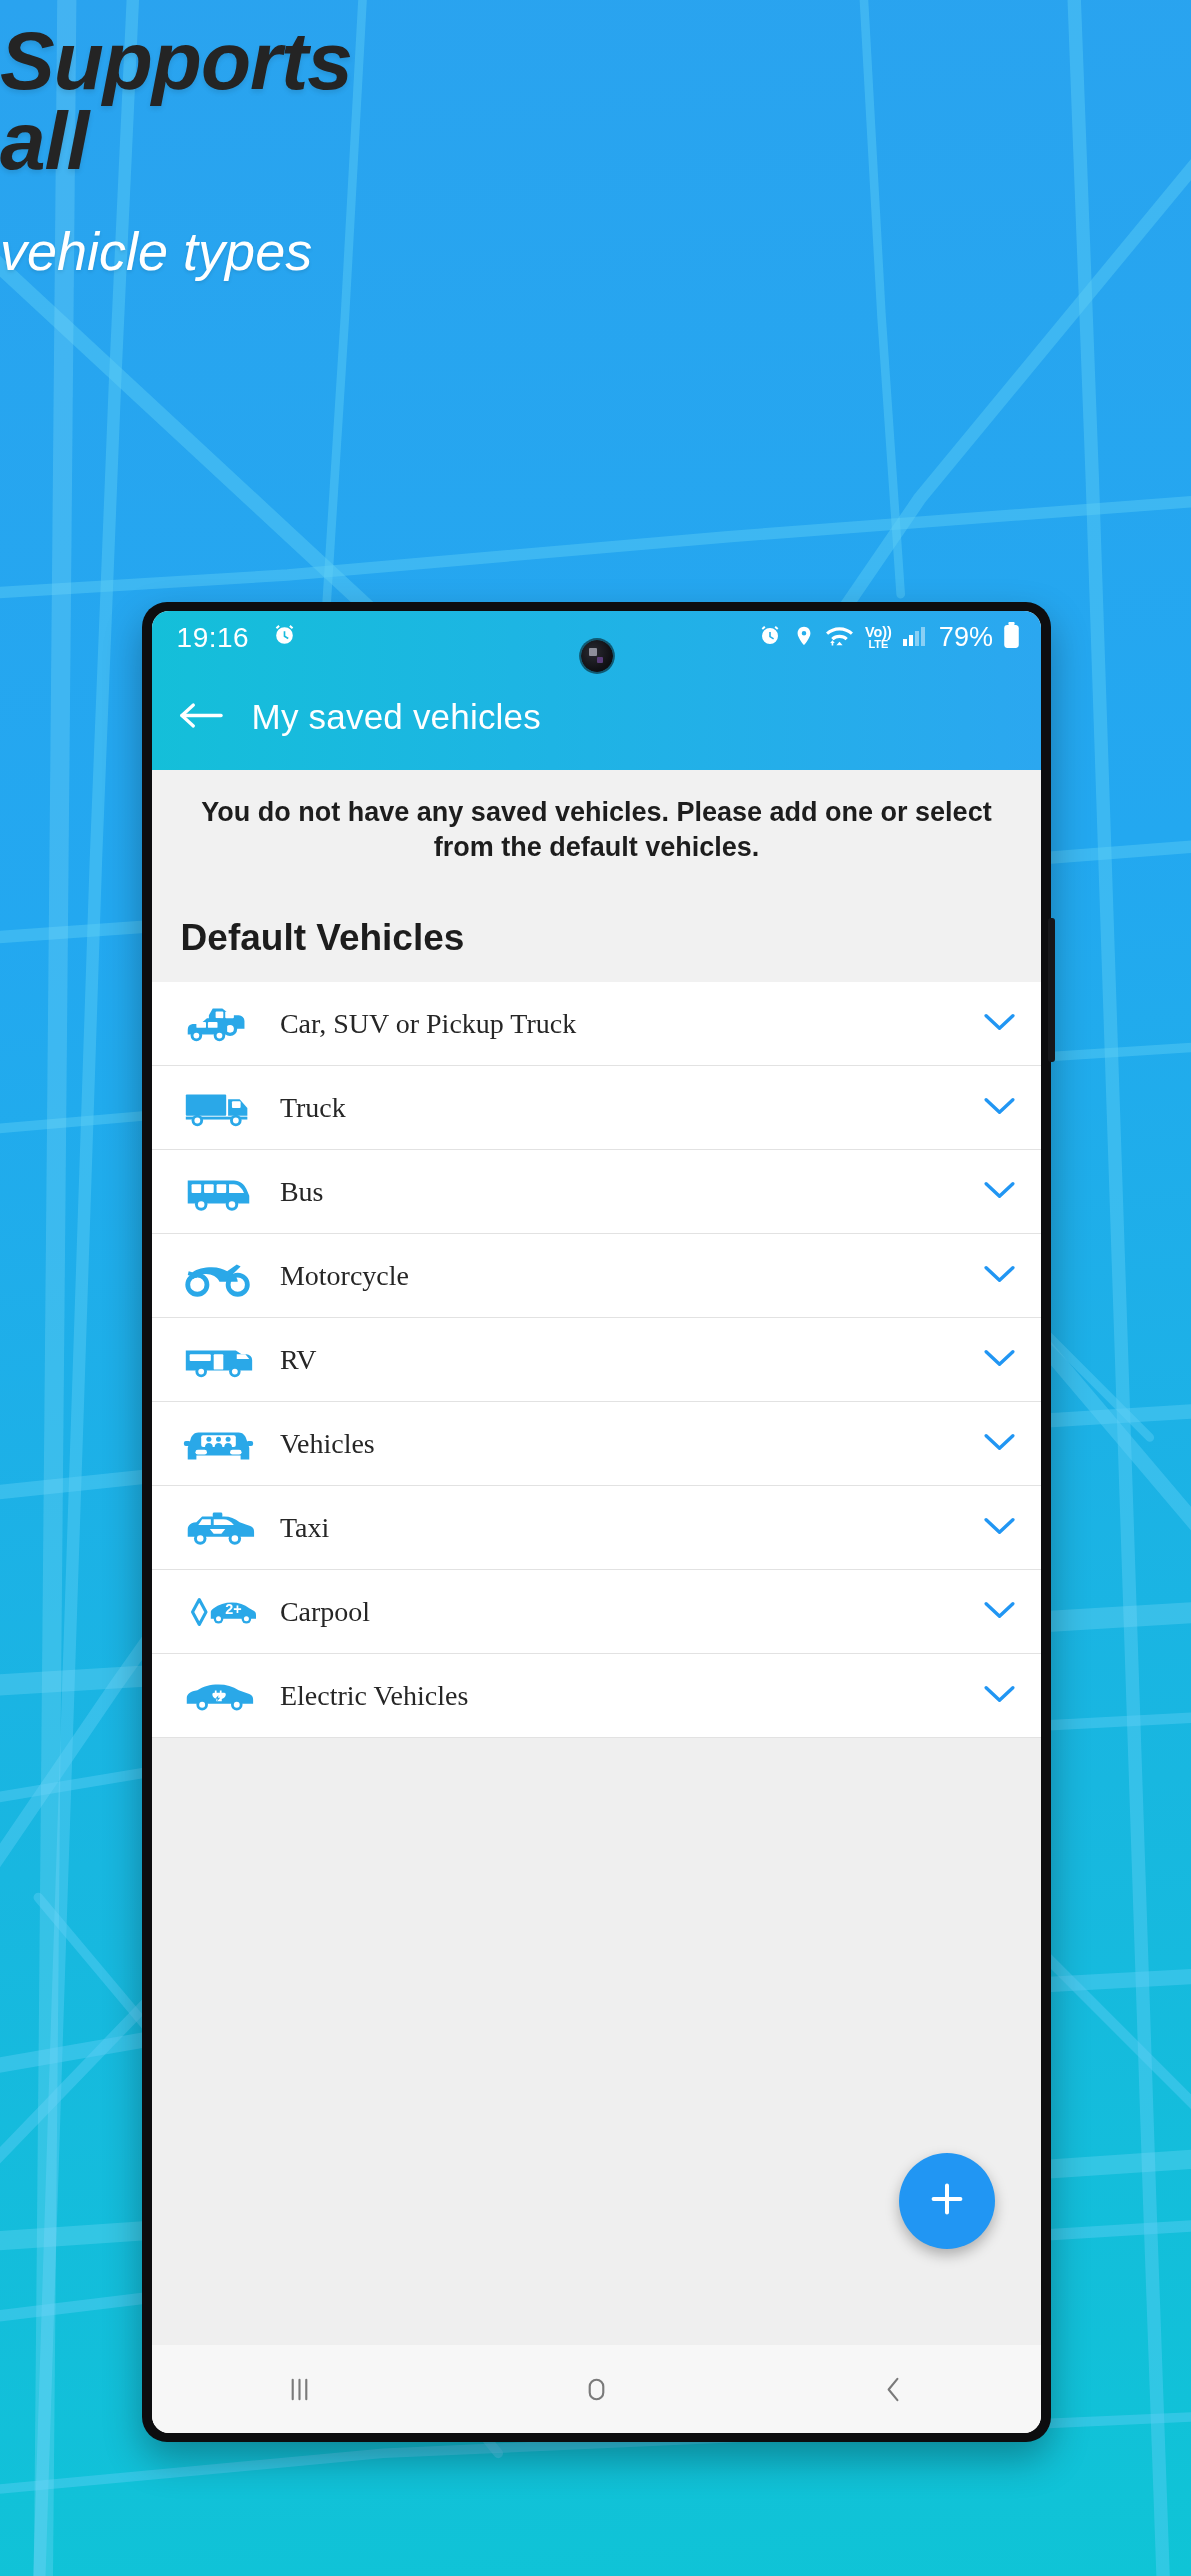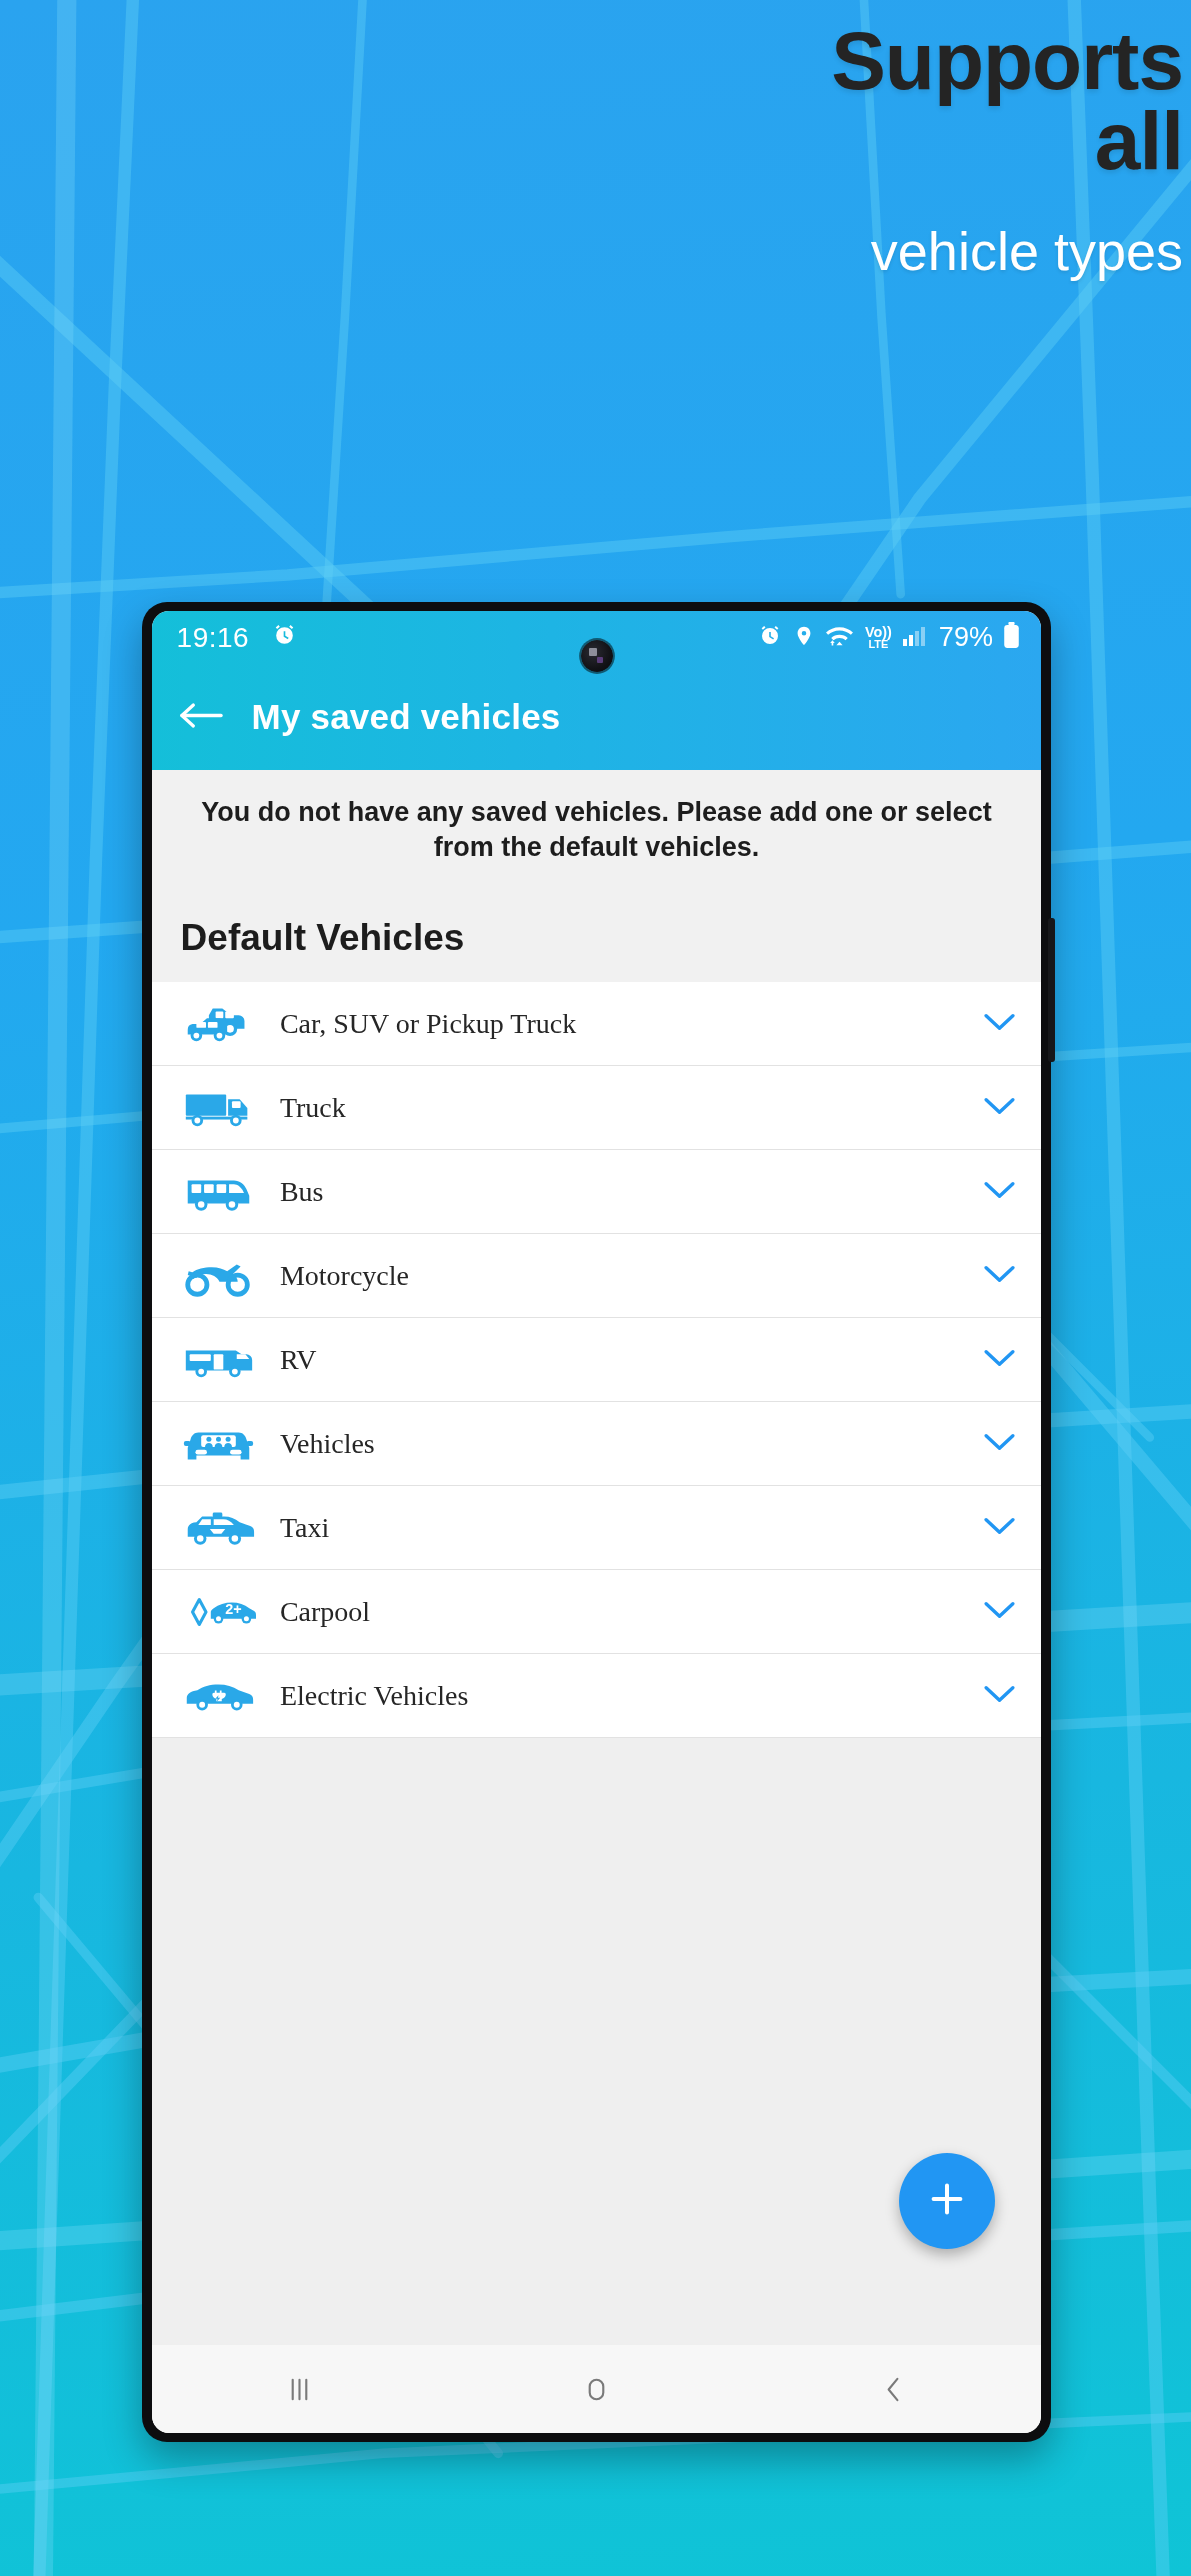--- a/index.html
+++ b/index.html
@@ -11,22 +11,22 @@
   #stage {
     position: relative;
     width: 1191px; height: 2576px;
     background: linear-gradient(175deg, #2aa3ef 0%, #23a8f0 35%, #18b7e0 70%, #0fc4d6 100%);
     overflow: hidden;
   }
   #map-bg { position: absolute; inset: 0; width: 100%; height: 100%; }
 
   
   .promo {
-    position: absolute; left: 0; right: 8px; top: 21px;
-    text-align: right; z-index: 5;
+    position: absolute; left: 0; right: 16px; top: 21px;
+    text-align: left; z-index: 5; font-style: italic;
   }
   .promo-title {
     font-size: 82px; font-weight: 700; color: #242424;
     line-height: 0.98; letter-spacing: -1px;
     text-shadow: 0 2.9px 4.8px rgba(0,0,0,0.10);
   }
   .promo-sub {
     margin-top: 38px;
     font-size: 54px; font-weight: 400; color: #ffffff;
     letter-spacing: 0px;
@@ -75,21 +75,21 @@
     box-shadow: 0 0 0 1.9px rgba(0,0,0,0.5);
   }
   .punch i { position:absolute; width:7.7px; height:7.7px; background:#8e8e9a; left:8.6px; top:8.6px; border-radius:1px;}
   .punch b { position:absolute; width:6.7px; height:6.7px; background:#5b3d7a; left:16.3px; top:17px; border-radius:1px;}
 
   
   #appbar {
     height: 105px; display: flex; align-items: center;
     padding-left: 27px; gap: 29px;
   }
-  #appbar .title { font-size: 35px; font-weight: 700; color: #fff; letter-spacing: 0.2px; }
+  #appbar .title { font-size: 35px; font-weight: 400; color: #fff; letter-spacing: 0.2px; }
 
   
   #body { flex: 1 1 auto; background: #f1f1f1; display: flex; flex-direction: column; overflow: hidden; }
   .notice {
     background: #f1f1f1; padding: 25px 33px 9.6px 33px;
     text-align: center; font-size: 27px; font-weight: 700;
     color: #1d1d1d; line-height: 1.32;
   }
   .section-head {
     background: #f1f1f1; padding: 42px 29px 23px 29px;

